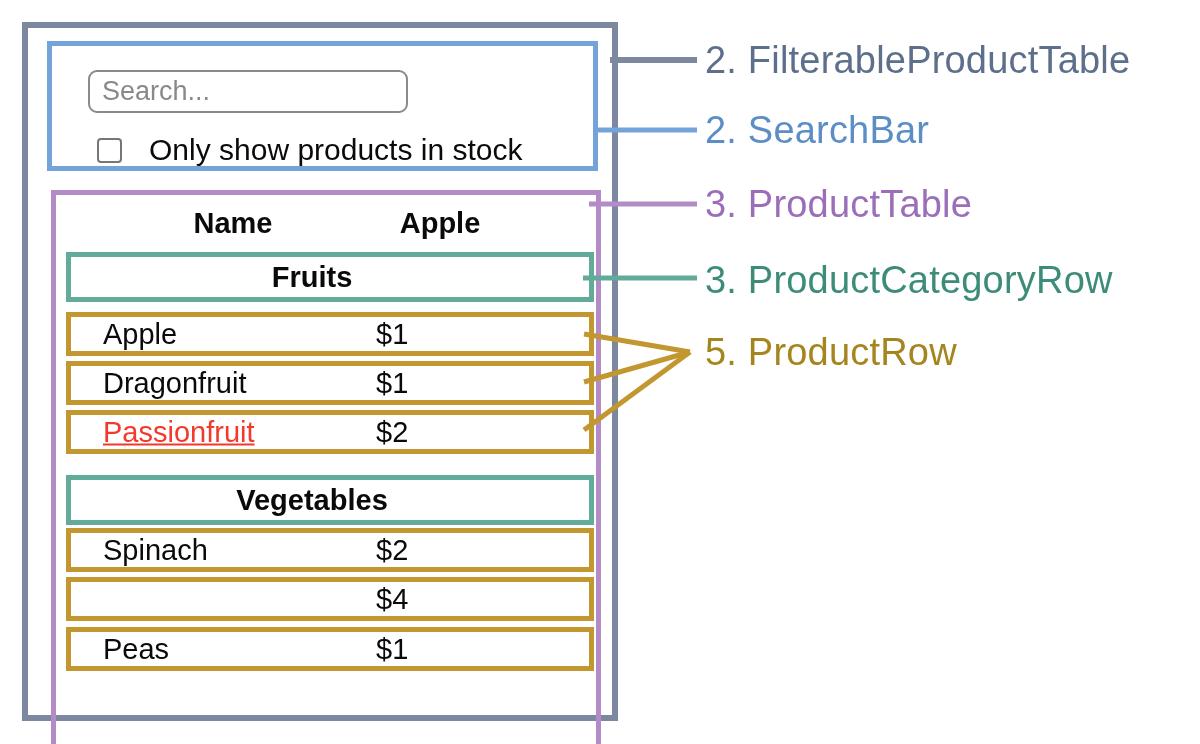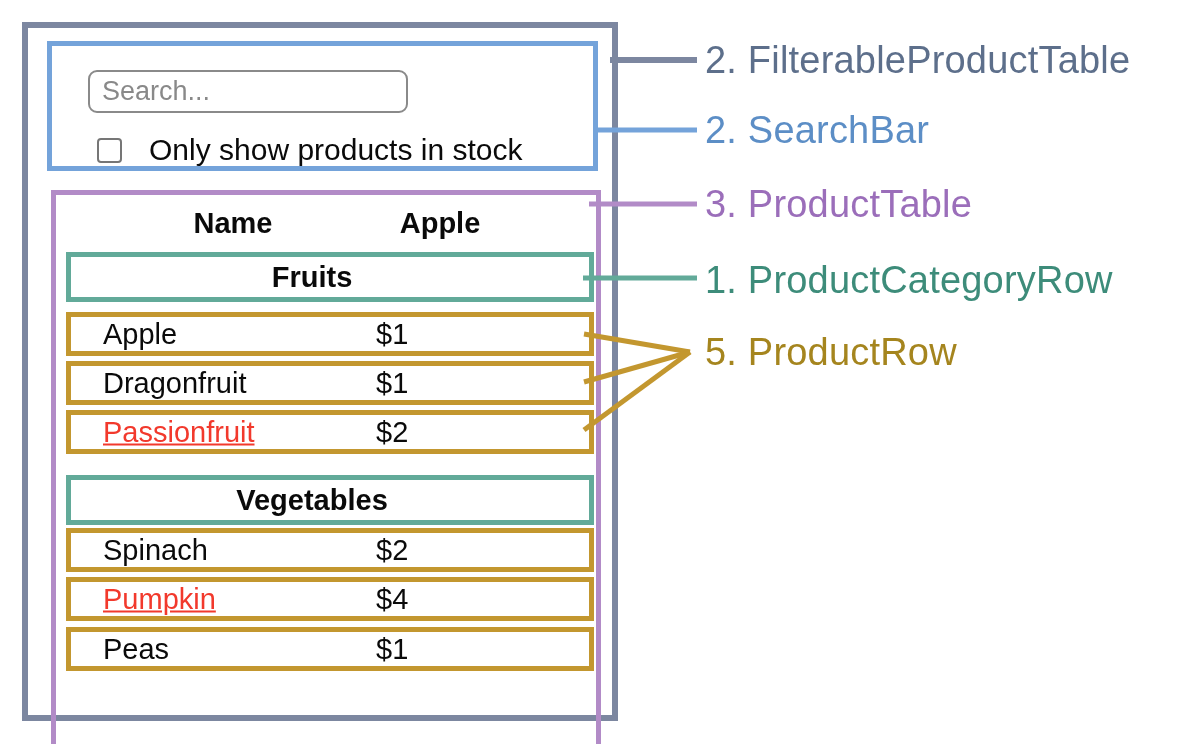--- a/index.html
+++ b/index.html
@@ -111,30 +111,29 @@
       <div class="trow category" style="top:280px">
         <span class="cat-text">Vegetables</span>
       </div>
 
       <div class="trow product" style="top:333px">
         <span class="cell name">Spinach</span>
         <span class="cell price">$2</span>
       </div>
 
       <div class="trow product" style="top:382px">
-        <span class="cell name red">Pumpkin</span>
         <span class="cell price">$4</span>
       </div>
 
       <div class="trow product" style="top:432px">
         <span class="cell name">Peas</span>
         <span class="cell price">$1</span>
       </div>
     </div>
   </div>
 
   <div class="anno anno-1">2. FilterableProductTable</div>
   <div class="anno anno-2">2. SearchBar</div>
   <div class="anno anno-3">3. ProductTable</div>
-  <div class="anno anno-4">1. ProductCategoryRow</div>
+  <div class="anno anno-4">3. ProductCategoryRow</div>
   <div class="anno anno-5">5. ProductRow</div>
 
 </div>
 
 </body></html>

